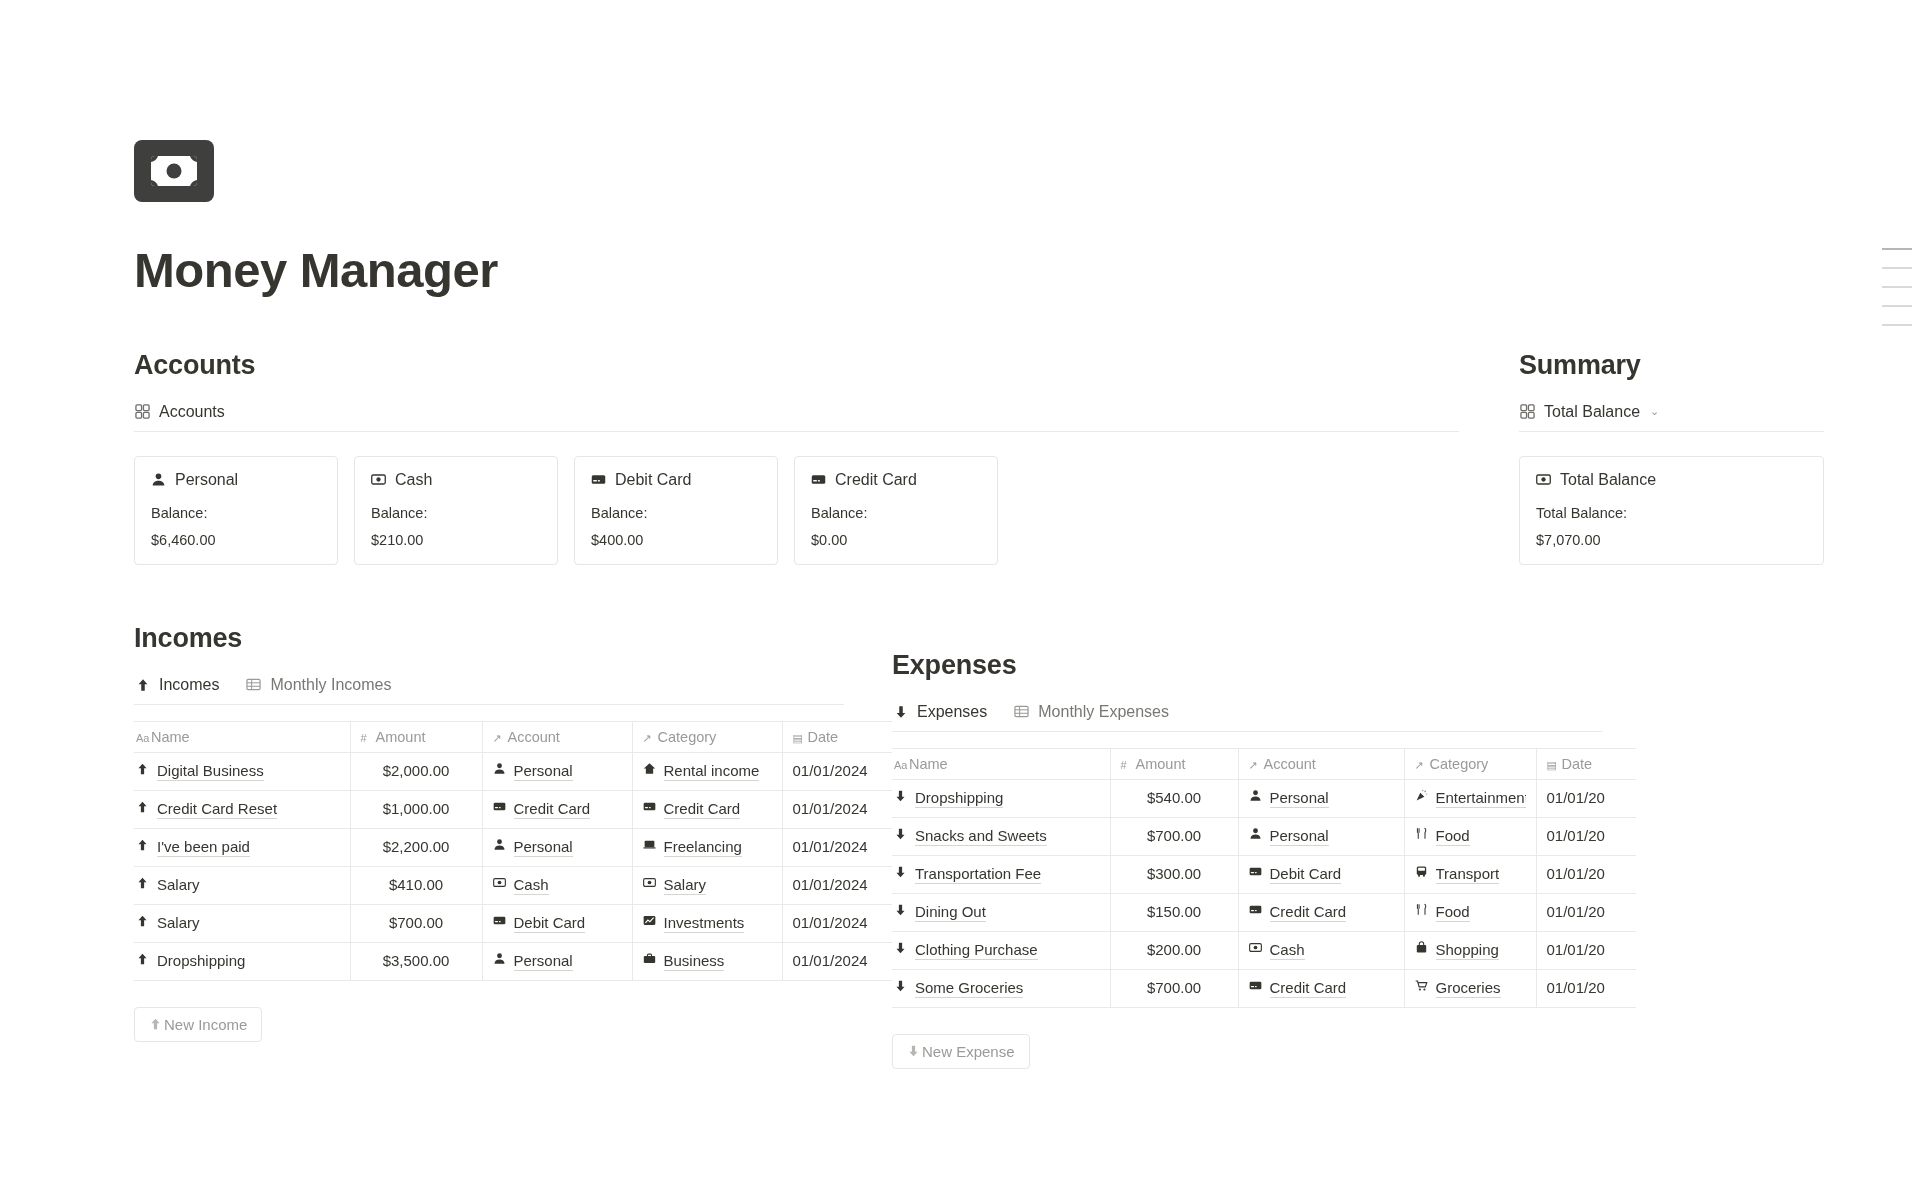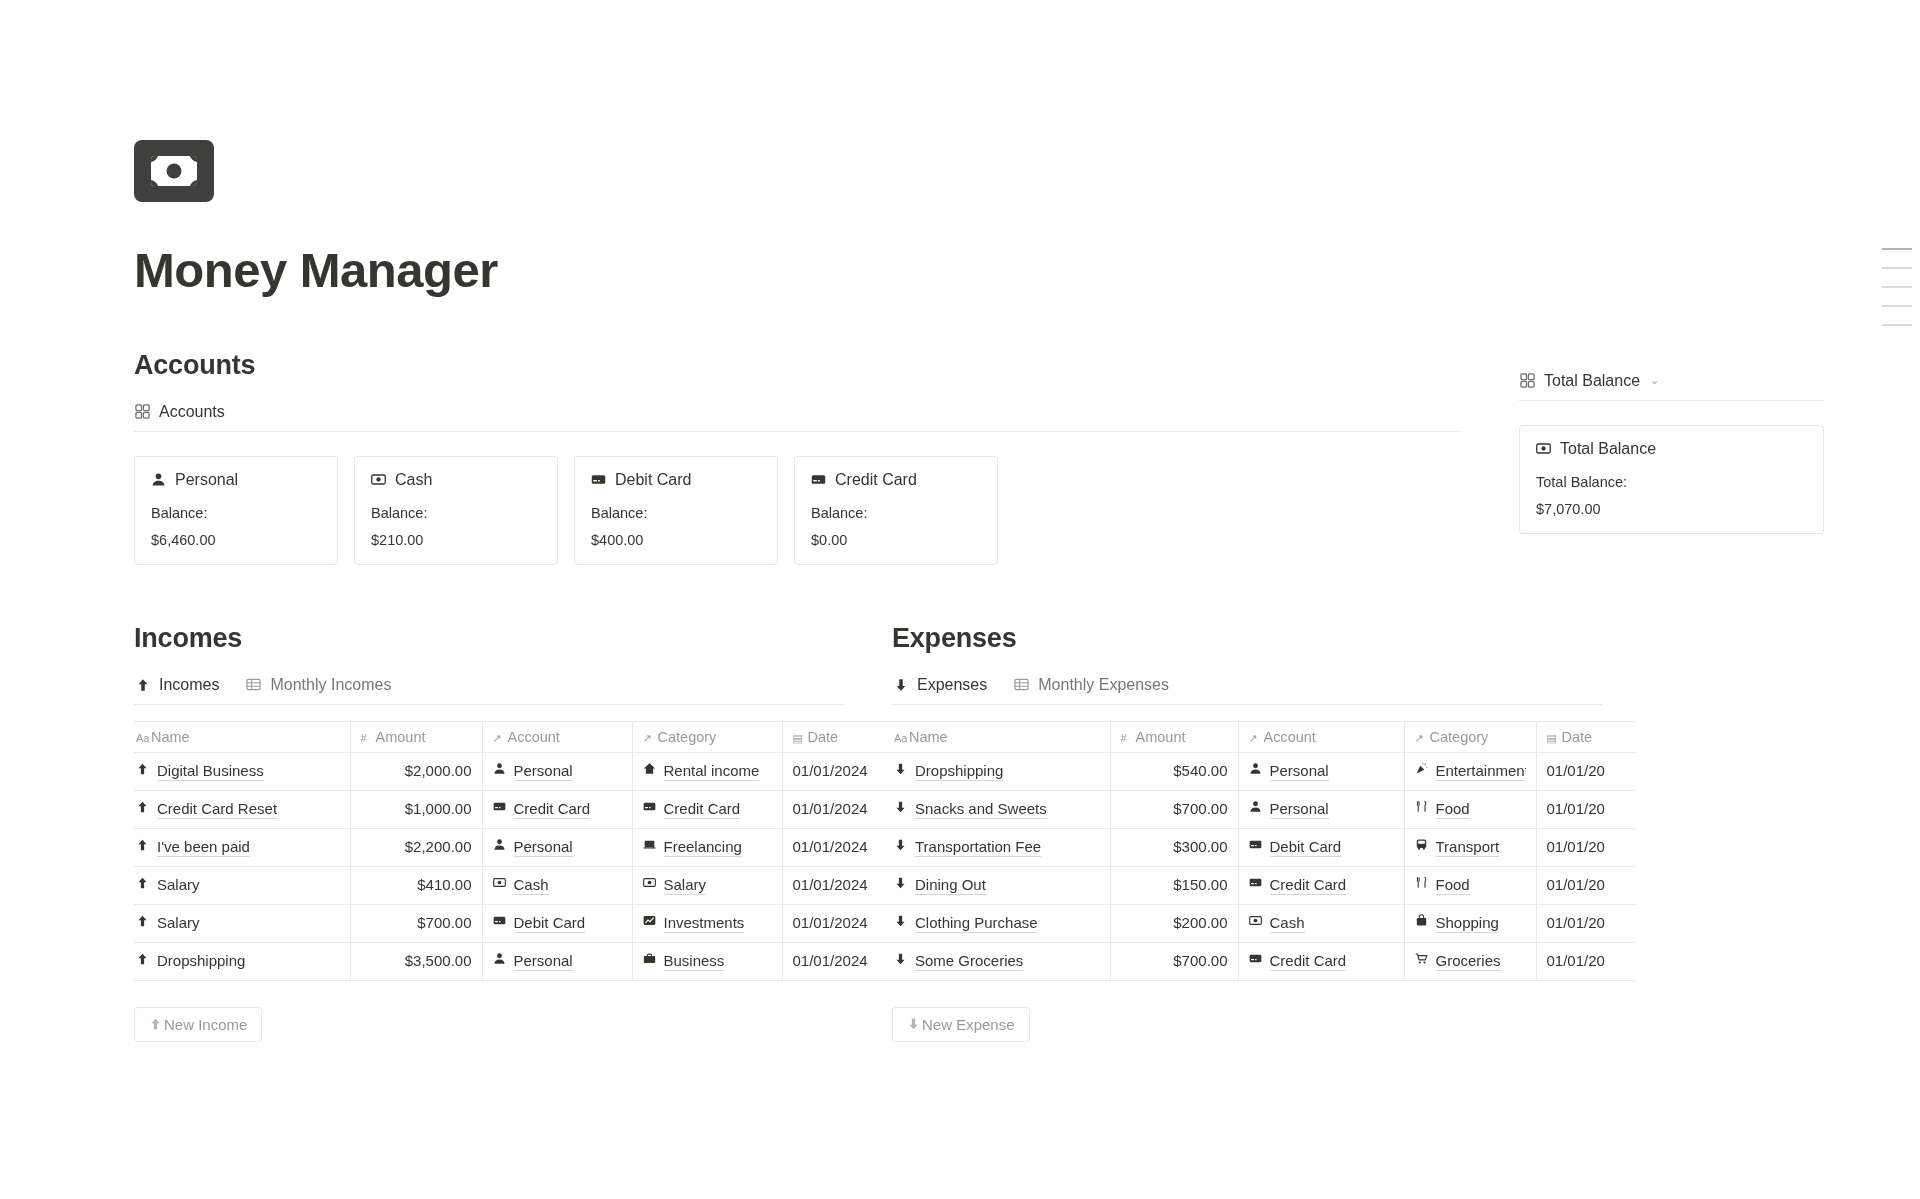--- a/index.html
+++ b/index.html
@@ -118,21 +118,21 @@
   }
   .card.summary-card { width: 305px; }
 
   
   .row-bottom {
     display: flex;
     margin-top: 58px;
     gap: 48px;
   }
   .col-incomes { width: 710px; }
-  .col-expenses { width: 710px; }
+  .col-expenses { width: 710px; margin-top: 27px; }
 
   .tbl {
     width: 100%;
     border-collapse: collapse;
     margin-top: 16px;
     table-layout: fixed;
   }
   .tbl th {
     font-weight: normal;
     font-size: 14.5px;
@@ -153,21 +153,21 @@
     padding: 9px 10px;
     border-bottom: 1px solid #e9e9e7;
     border-right: 1px solid #e9e9e7;
     vertical-align: top;
   }
   .tbl td:first-child { padding-left: 2px; }
   .tbl td.last { border-right: none; }
   .cellflex { display: flex; align-items: flex-start; gap: 8px; }
   .cellflex .txt { overflow: hidden; }
   .ul { border-bottom: 1px solid #d6d5d2; padding-bottom: 1px; }
-  .num { text-align: right; }
+  .num { text-align: center; }
   .hdr-ico { display: inline-block; width: 15px; color: #9b9a97; font-size: 11px; }
 
   .newbtn {
     display: inline-flex;
     align-items: center;
     gap: 2px;
     margin-top: 26px;
     padding: 8px 14px;
     border: 1px solid #e6e6e4;
     border-radius: 4px;
@@ -298,20 +298,21 @@
               <span>Credit Card</span>
             </div>
             <div class="card-prop-label">Balance:</div>
             <div class="card-prop-value">$0.00</div>
           </div>
 
         </div>
       </div>
 
       <div class="col-summary">
+        <div class="section-title">Summary</div>
 
         <div class="db-tabs">
           <div class="db-tab active">
             <span class="tico">
               <svg class="i" width="15" height="15" viewBox="0 0 16 16">
                 <rect x="1" y="1" width="6" height="6" rx="1.2" fill="none" stroke="#6f6e6b" stroke-width="1.4"></rect>
                 <rect x="9" y="1" width="6" height="6" rx="1.2" fill="none" stroke="#6f6e6b" stroke-width="1.4"></rect>
                 <rect x="1" y="9" width="6" height="6" rx="1.2" fill="none" stroke="#6f6e6b" stroke-width="1.4"></rect>
                 <rect x="9" y="9" width="6" height="6" rx="1.2" fill="none" stroke="#6f6e6b" stroke-width="1.4"></rect>
               </svg>

